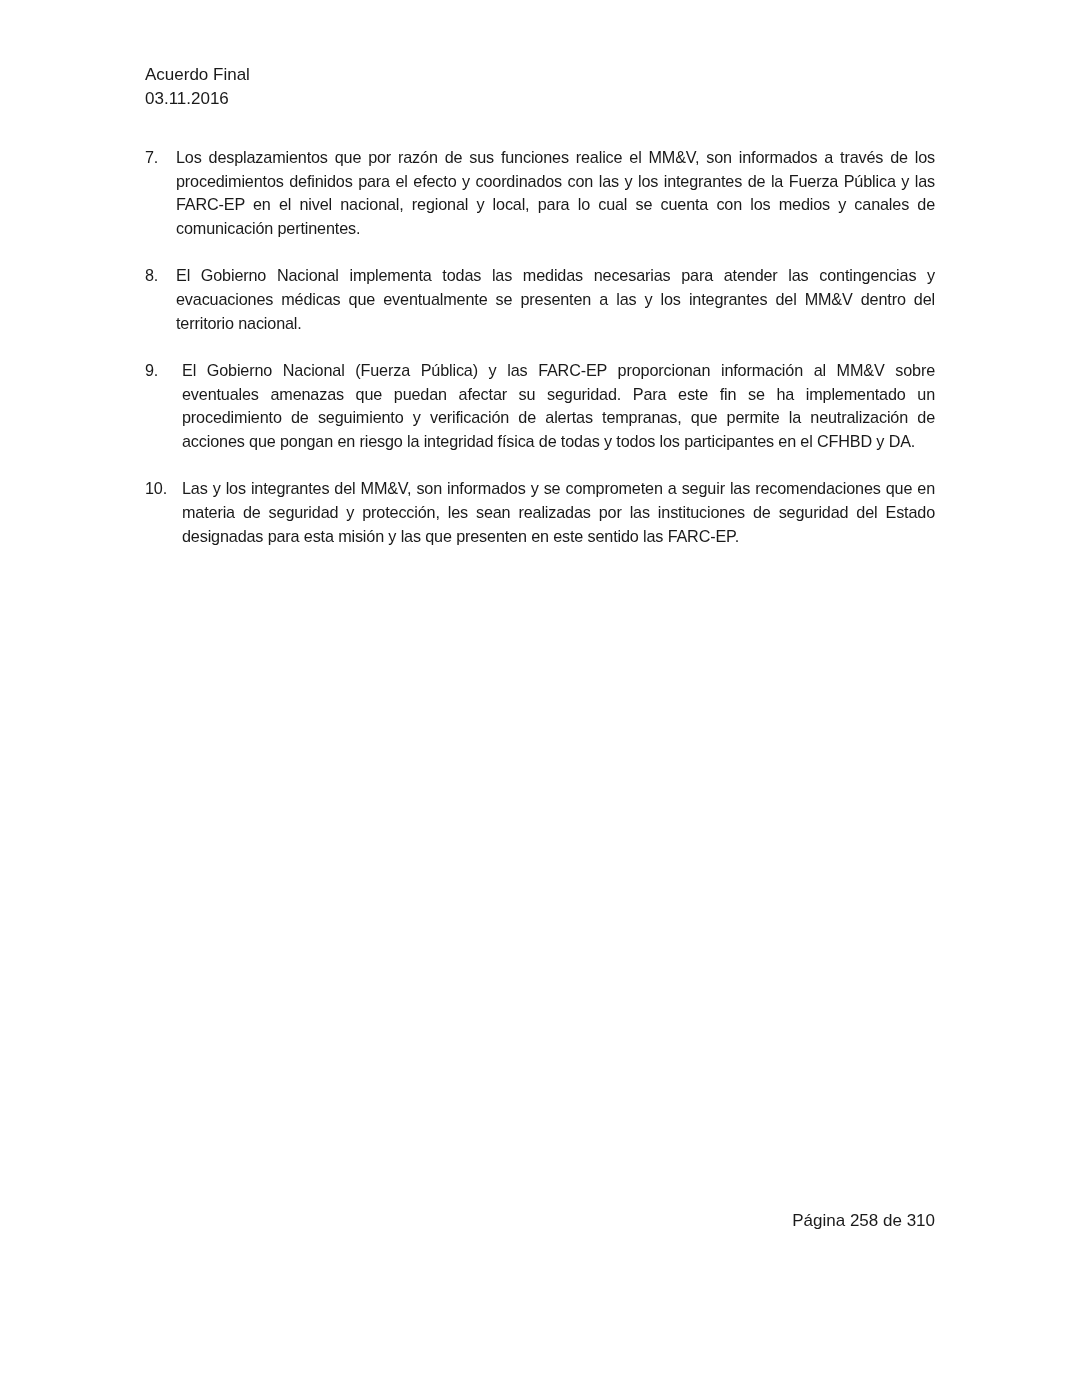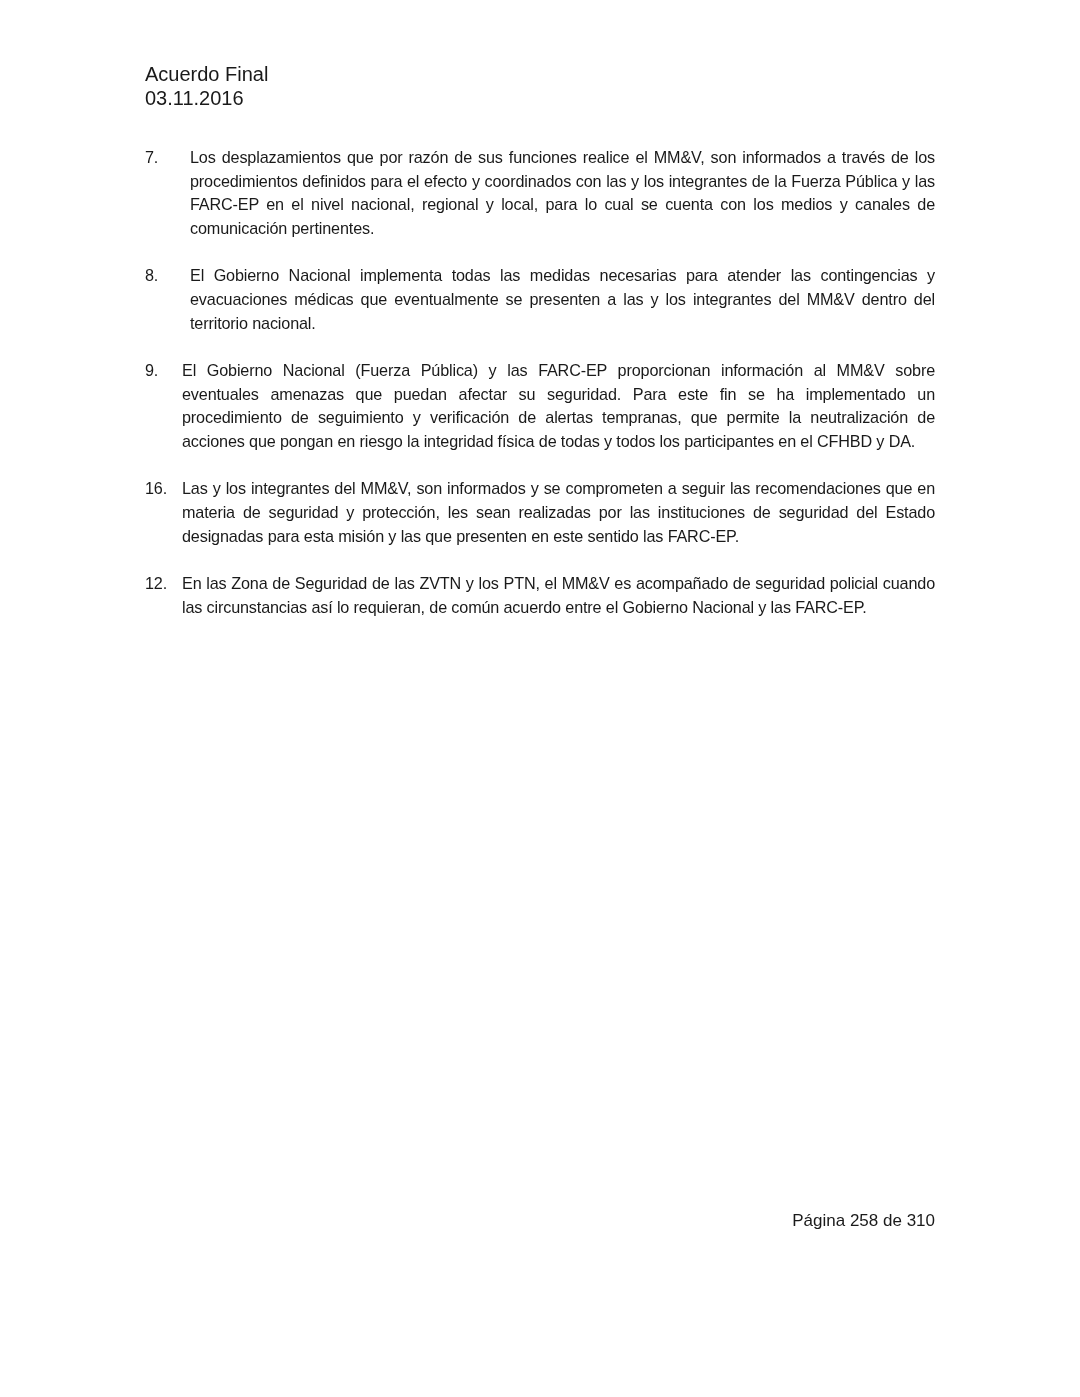--- a/index.html
+++ b/index.html
@@ -12,21 +12,21 @@
       height: 1397px;
       position: relative;
       overflow: hidden;
       font-family: "Liberation Sans", sans-serif;
       color: #1a1a1a;
     }
     .header {
       position: absolute;
       left: 145px;
       top: 63px;
-      font-size: 20px;
+      font-size: 17px;
       line-height: 23.5px;
     }
     .header div { white-space: nowrap; }
     .list {
       position: absolute;
       left: 145px;
       top: 146px;
       width: 790px;
       margin: 0;
       padding: 0;
@@ -41,21 +41,21 @@
     }
     .item .num {
       position: absolute;
       left: 0;
       top: 0;
     }
     .item .text {
       display: block;
       text-align: justify;
     }
-    .item.i-narrow .text { margin-left: 45px; }
+    .item.i-narrow .text { margin-left: 31px; }
     .item.i-wide .text { margin-left: 37px; }
     .footer {
       position: absolute;
       right: 145px;
       top: 1209px;
       font-size: 17px;
       line-height: 24px;
       white-space: nowrap;
     }
   </style>
@@ -74,22 +74,18 @@
   </li>
   <li class="item i-narrow">
     <span class="num">8.</span>
     <span class="text">El Gobierno Nacional implementa todas las medidas necesarias para atender las contingencias y evacuaciones médicas que eventualmente se presenten a las y los integrantes del MM&amp;V dentro del territorio nacional.</span>
   </li>
   <li class="item i-wide">
     <span class="num">9.</span>
     <span class="text">El Gobierno Nacional (Fuerza Pública) y las FARC-EP proporcionan información al MM&amp;V sobre eventuales amenazas que puedan afectar su seguridad. Para este fin se ha implementado un procedimiento de seguimiento y verificación de alertas tempranas, que permite la neutralización de acciones que pongan en riesgo la integridad física de todas y todos los participantes en el CFHBD y DA.</span>
   </li>
   <li class="item i-wide">
-    <span class="num">16.</span>
+    <span class="num">10.</span>
     <span class="text">Las y los integrantes del MM&amp;V, son informados y se comprometen a seguir las recomendaciones que en materia de seguridad y protección, les sean realizadas por las instituciones de seguridad del Estado designadas para esta misión y las que presenten en este sentido las FARC-EP.</span>
-  </li>
-  <li class="item i-wide">
-    <span class="num">12.</span>
-    <span class="text">En las Zona de Seguridad de las ZVTN y los PTN, el MM&amp;V es acompañado de seguridad policial cuando las circunstancias así lo requieran, de común acuerdo entre el Gobierno Nacional y las FARC-EP.</span>
   </li>
 </ol>
 
 <div class="footer">Página 258 de 310</div>
 
 </body></html>

